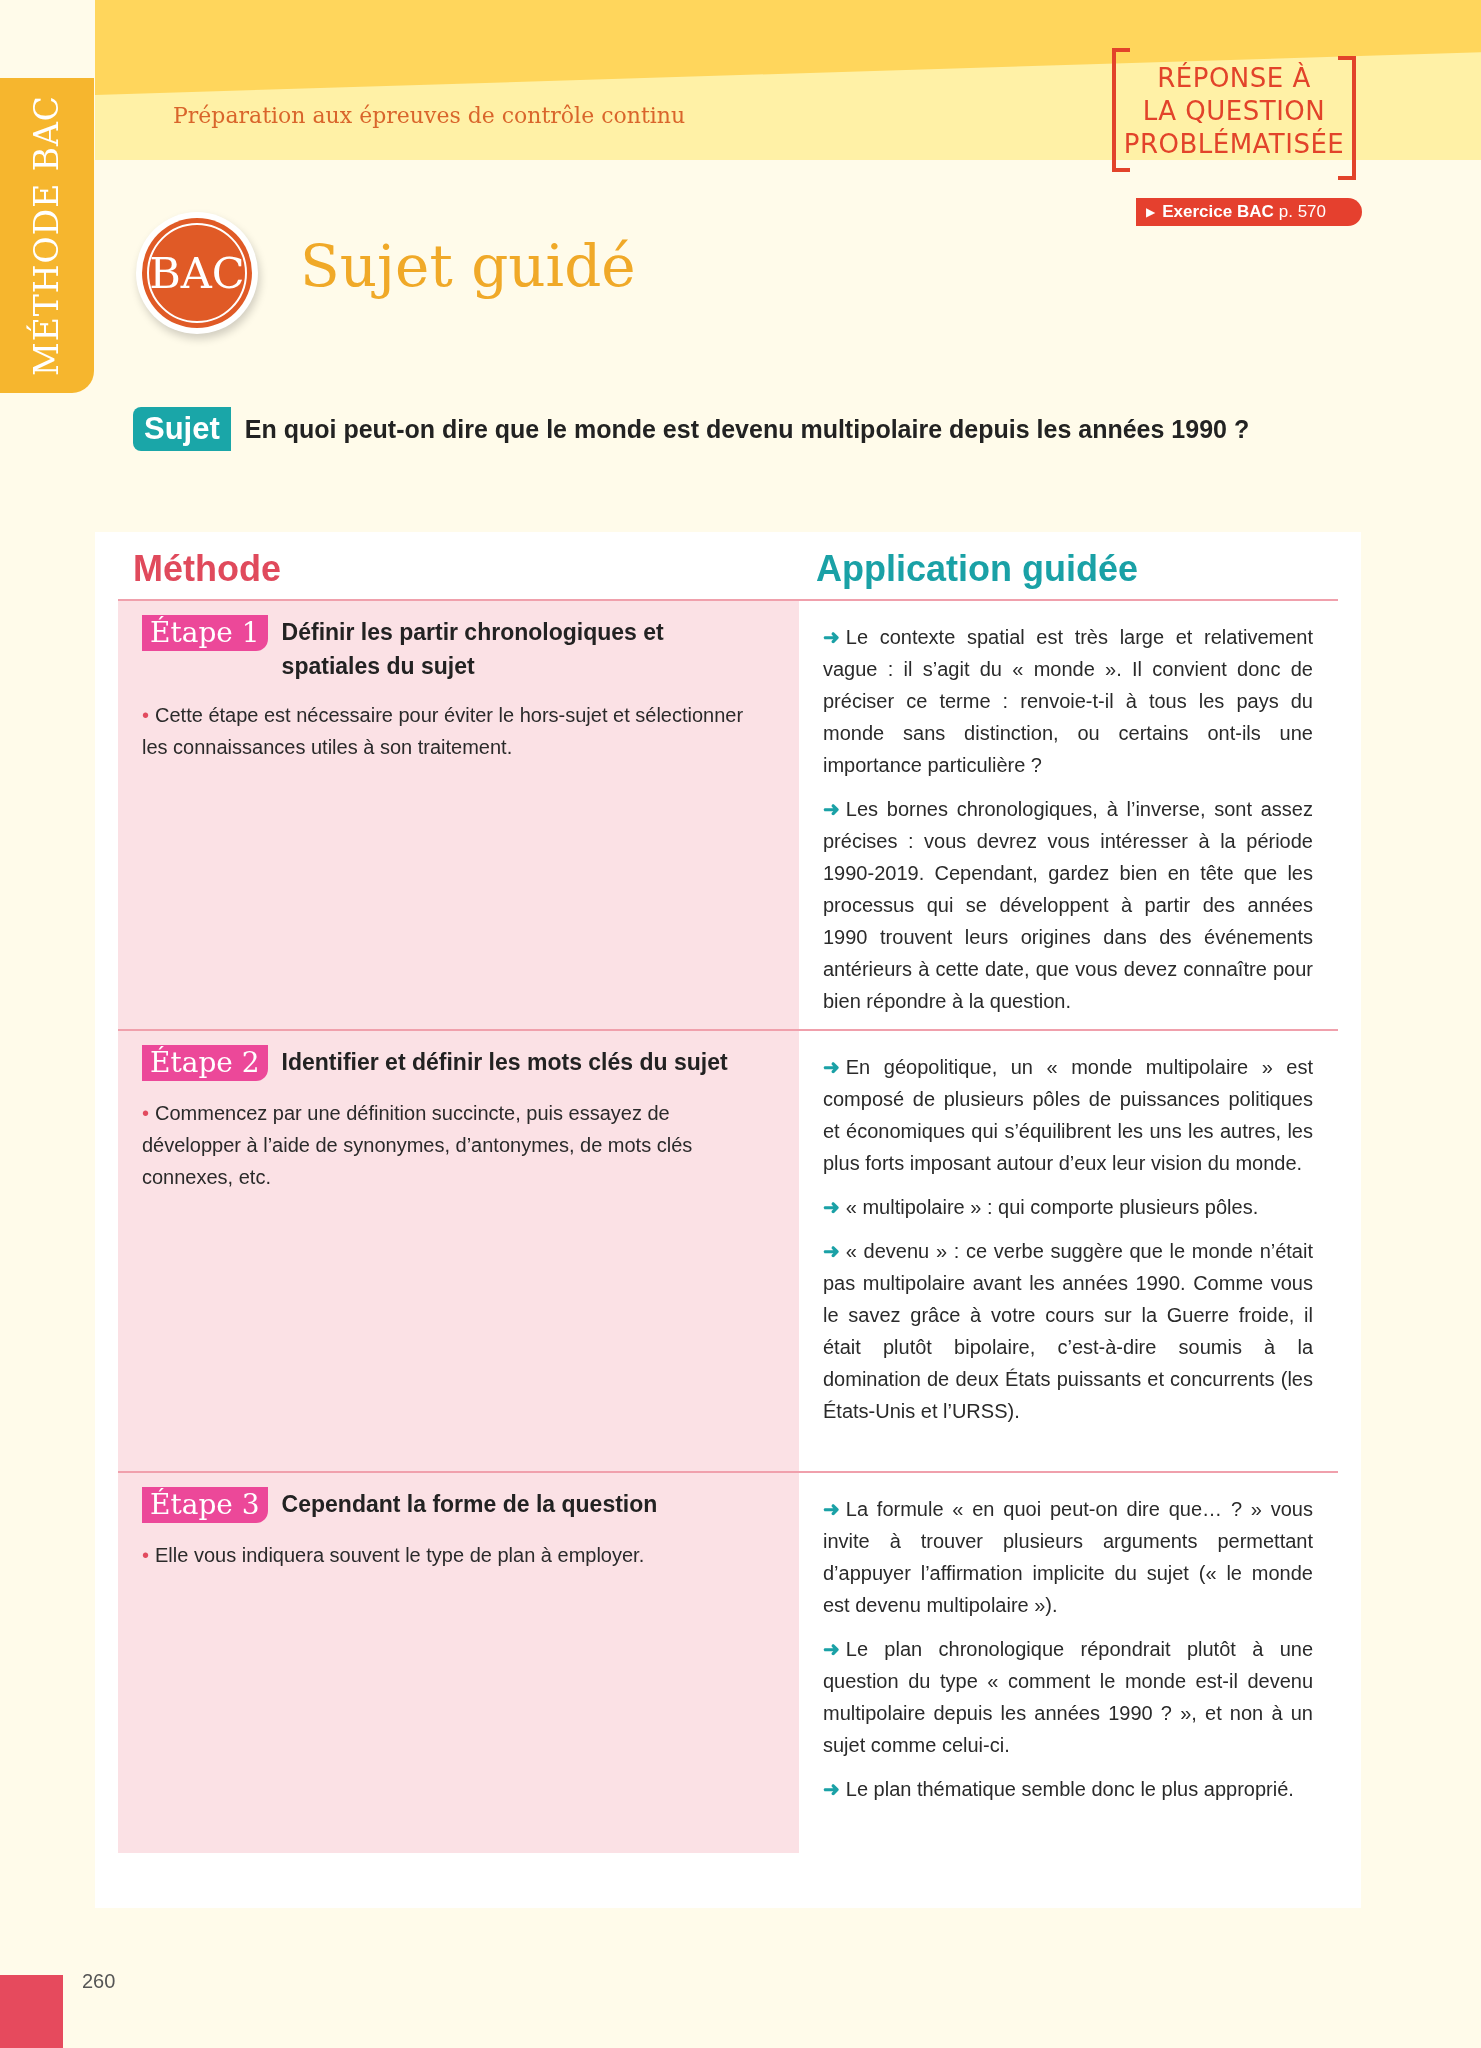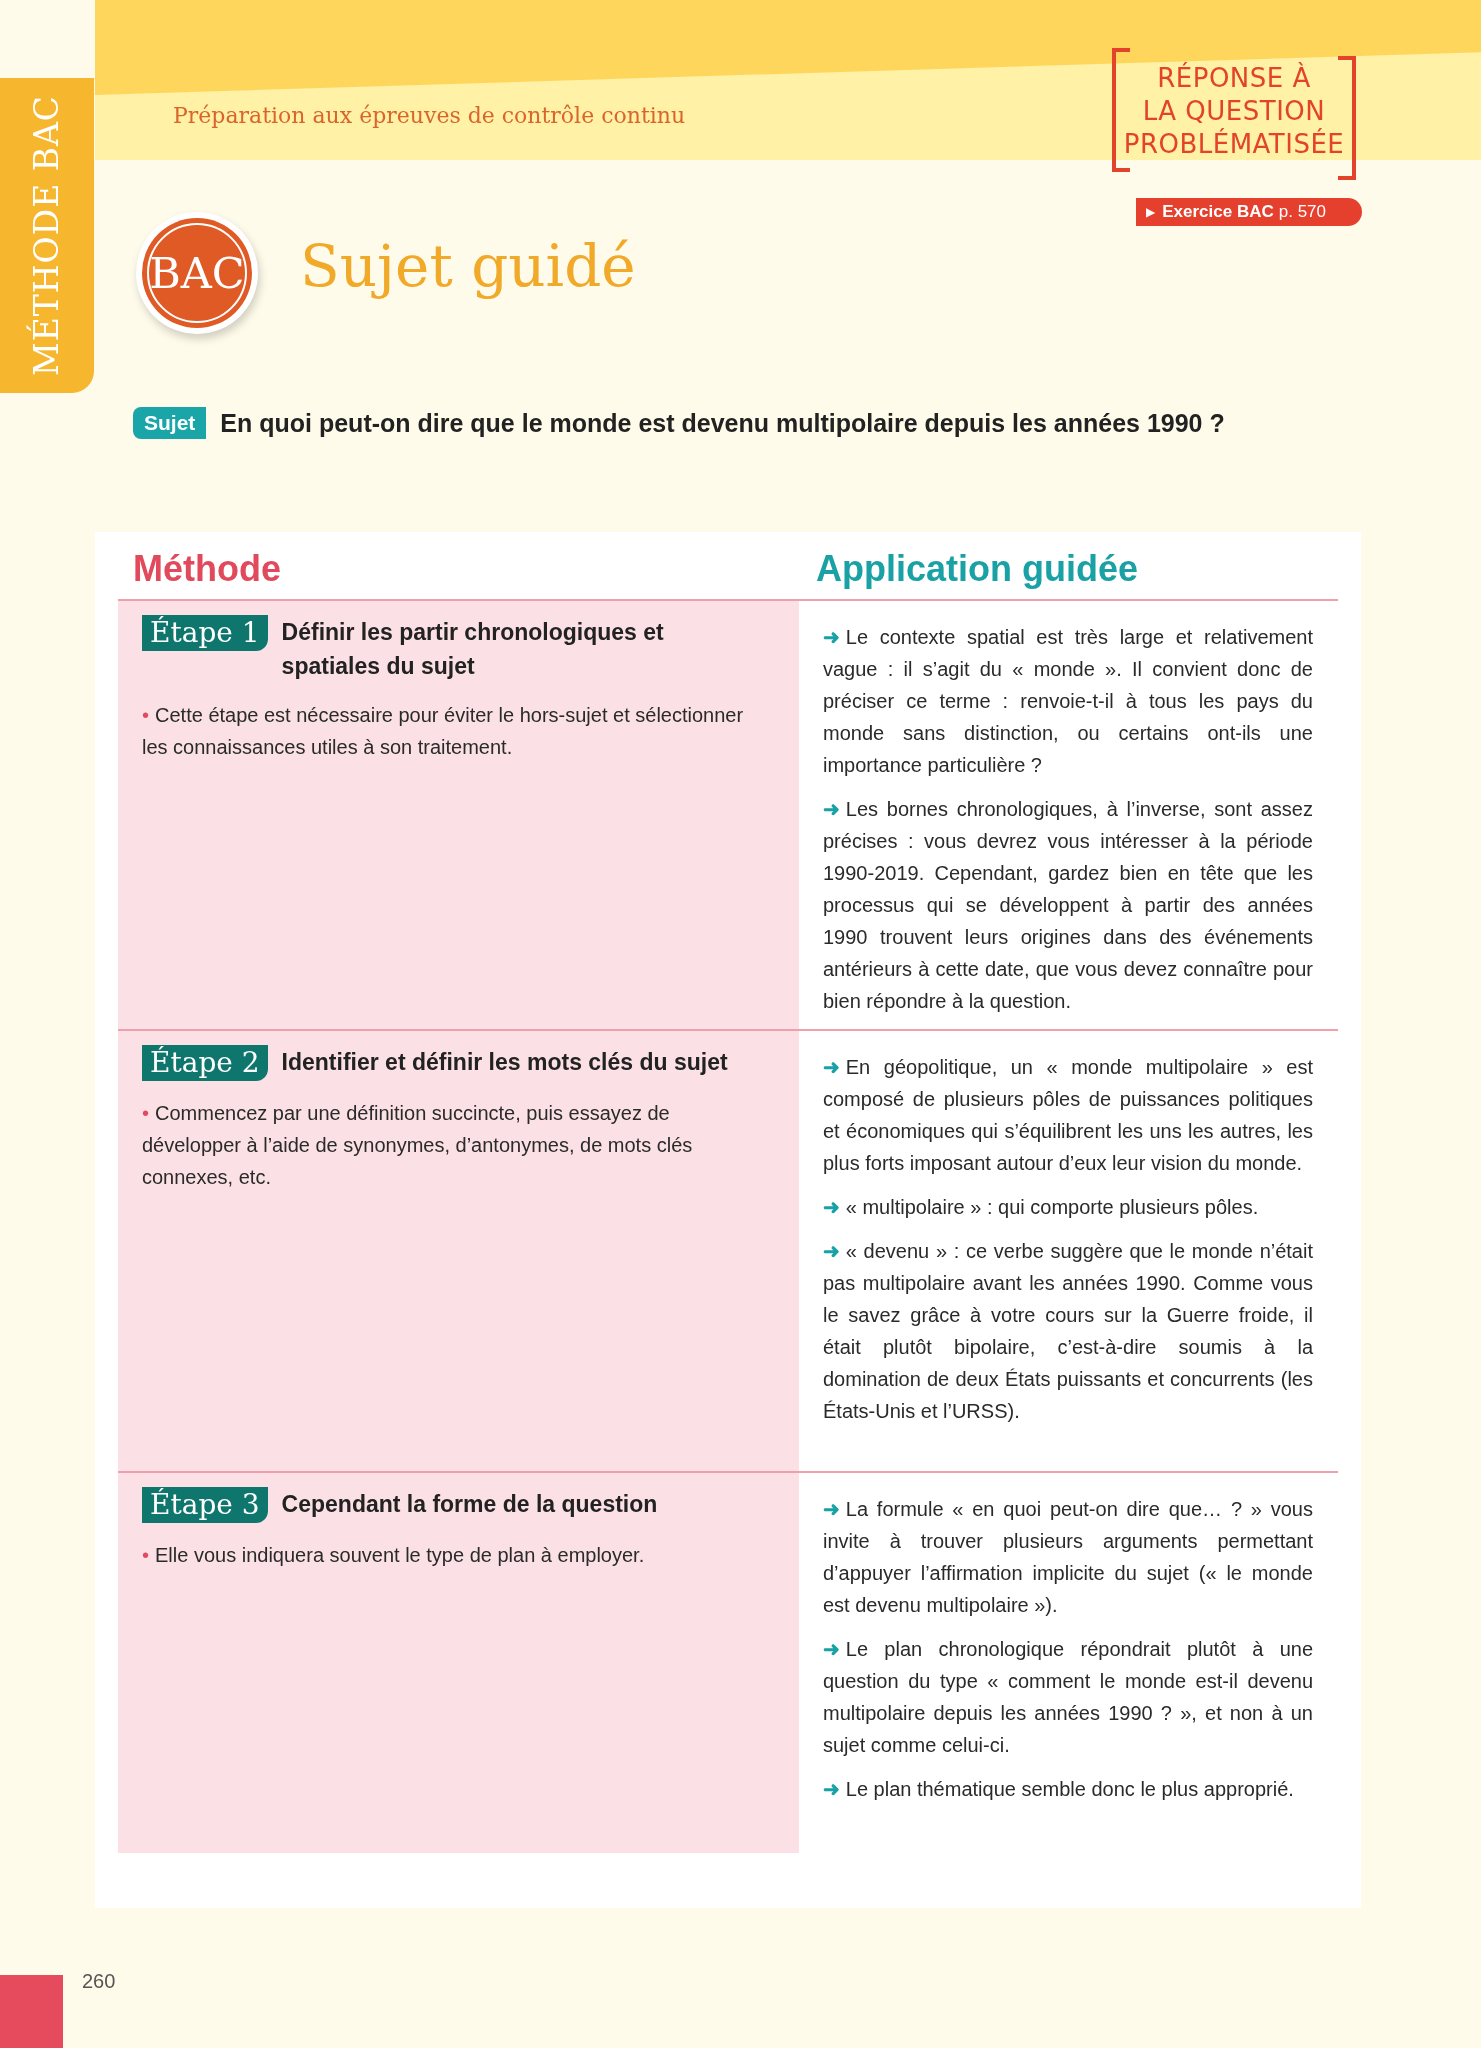--- a/index.html
+++ b/index.html
@@ -74,21 +74,21 @@
   .bac-badge span {
     font-family: "DejaVu Serif", serif; color: #fff; font-size: 43px; position: relative;
   }
   .title {
     position: absolute; left: 300px; top: 232px;
     font-family: "DejaVu Serif", serif; font-size: 58px; color: #f0a928;
   }
 
   .sujet-row { position: absolute; left: 133px; top: 407px; display: flex; align-items: center; }
   .sujet-tag {
-    background: #1aa6a8; color: #fff; font-weight: bold; font-size: 21px;
+    background: #1aa6a8; color: #fff; font-weight: bold; font-size: 31px;
     padding: 4px 11px; border-radius: 8px 0 0 8px; margin-right: 14px;
   }
   .sujet-q { font-weight: bold; font-size: 25px; color: #222; }
 
   .card {
     position: absolute; left: 95px; top: 532px; width: 1266px; height: 1376px; background: #fff;
   }
   .col-head {
     position: absolute; top: 548px; font-weight: bold; font-size: 36px;
   }
@@ -97,21 +97,21 @@
   .row {
     position: absolute; left: 118px; width: 1220px; border-top: 2px solid #f0a0ac;
   }
   .row .left {
     position: absolute; left: 0; top: 0; width: 681px; height: 100%; background: #fbe1e5;
   }
   .etape {
     position: absolute; left: 24px; top: 14px; display: flex; align-items: flex-start;
   }
   .etape-tag {
-    background: #0f766e; color: #fff; font-family: "DejaVu Serif", serif; font-size: 28px;
+    background: #ec4899; color: #fff; font-family: "DejaVu Serif", serif; font-size: 28px;
     padding: 0 8px; border-radius: 0 0 12px 0; line-height: 36px; margin-right: 14px; white-space: nowrap;
   }
   .etape-title { font-weight: bold; font-size: 23px; line-height: 34px; color: #222; }
   .bullet {
     position: absolute; left: 24px; font-size: 20px; line-height: 32px; color: #2a2a2a; width: 630px;
   }
   .bullet .dot { color: #e24b5f; margin-right: 6px; }
   .right {
     position: absolute; left: 705px; width: 490px; top: 20px;
   }

